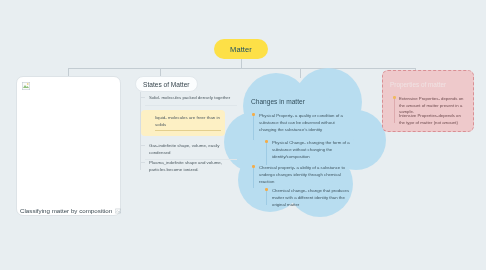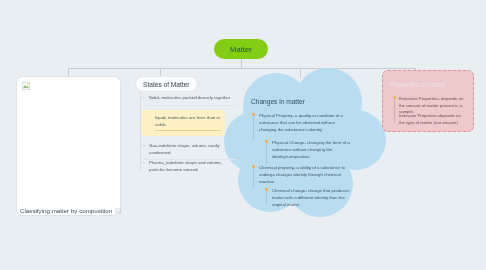--- a/index.html
+++ b/index.html
@@ -31,21 +31,21 @@
   .conn.v { width: 1px; }
 
   
   .root-node {
     position: absolute;
     left: 214px;
     top: 39px;
     width: 54px;
     height: 20px;
     border-radius: 11px;
-    background: #84cc16;
+    background: #fde047;
     color: #1c4f63;
     font-size: 7.5px;
     display: flex;
     align-items: center;
     justify-content: center;
     z-index: 5;
     letter-spacing: 0.1px;
   }
 
   

